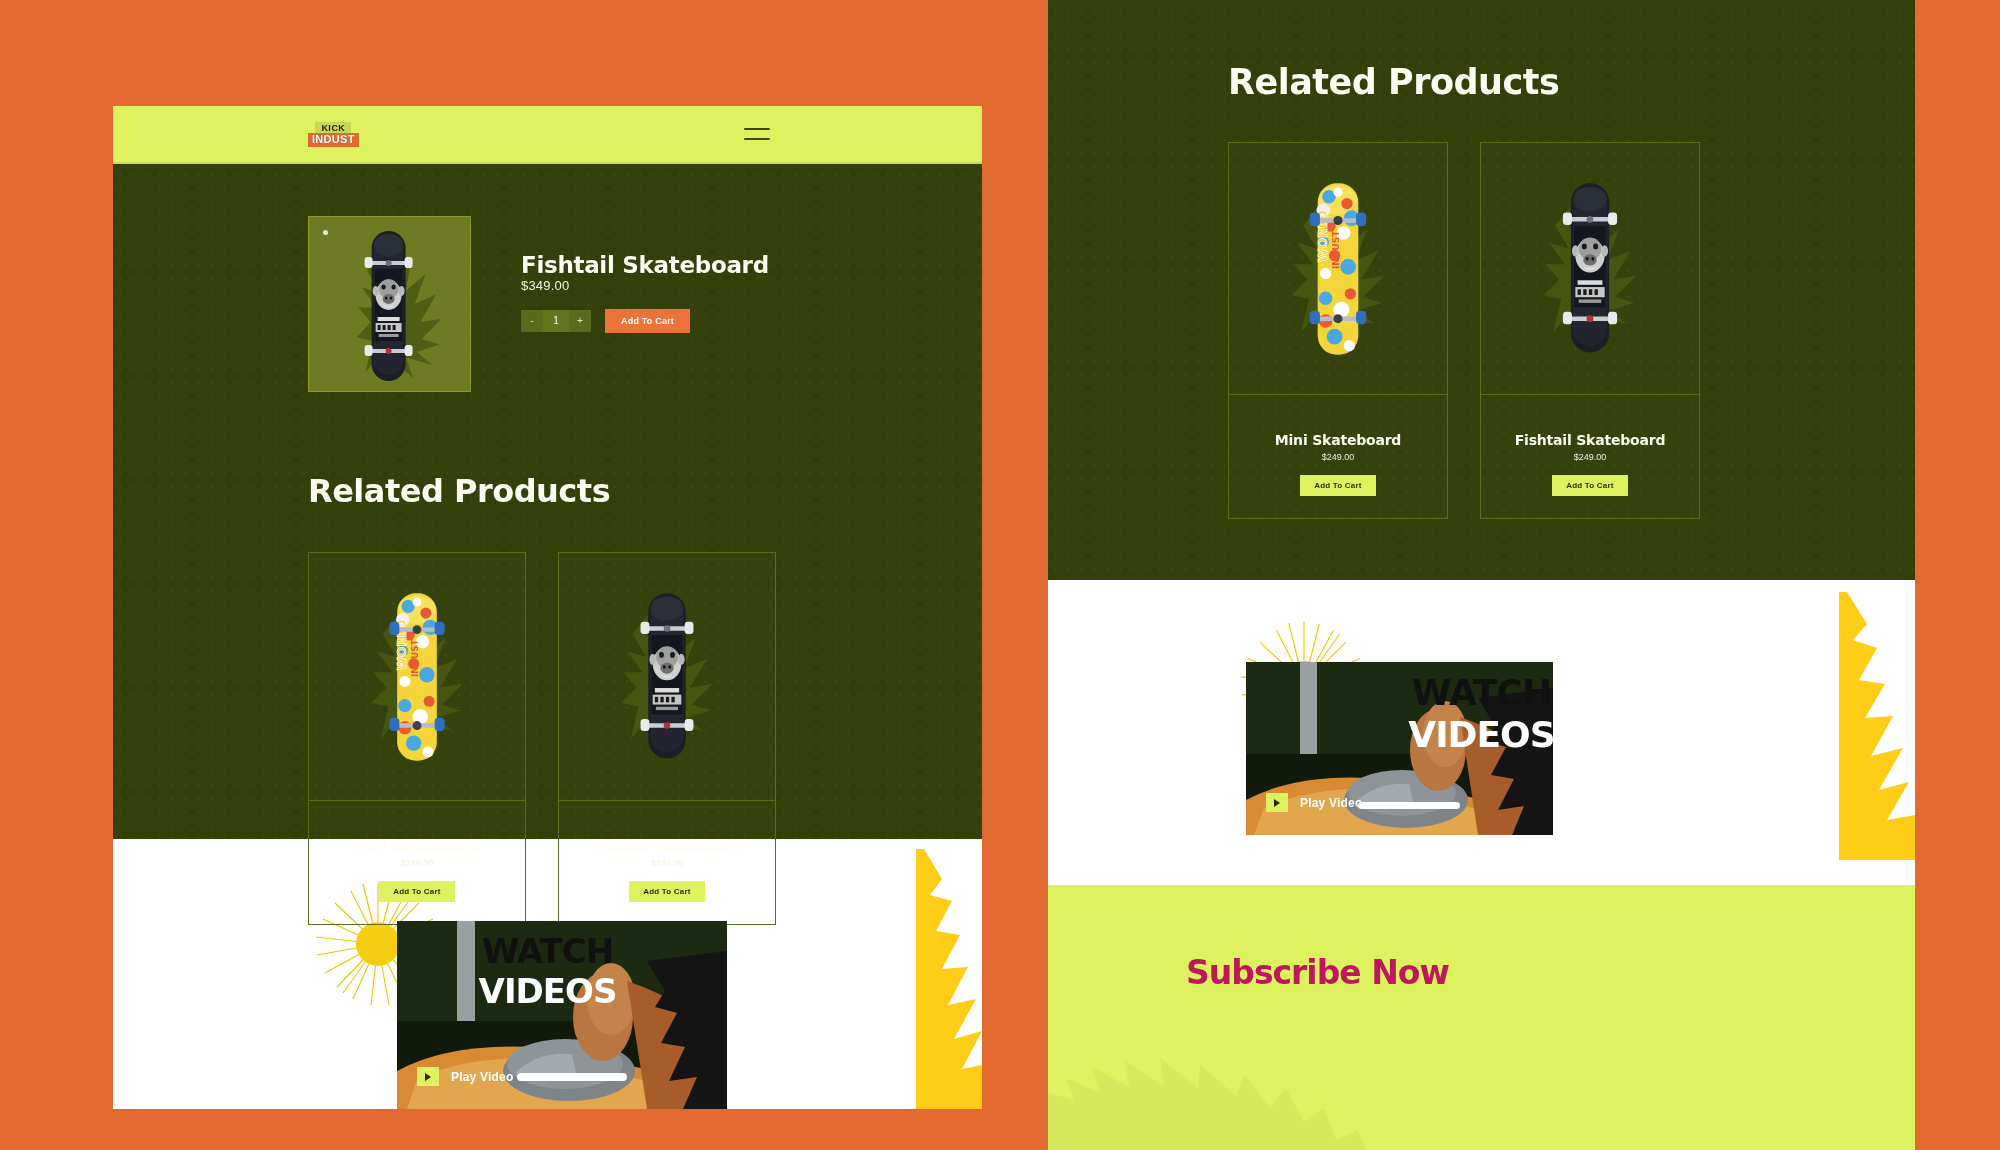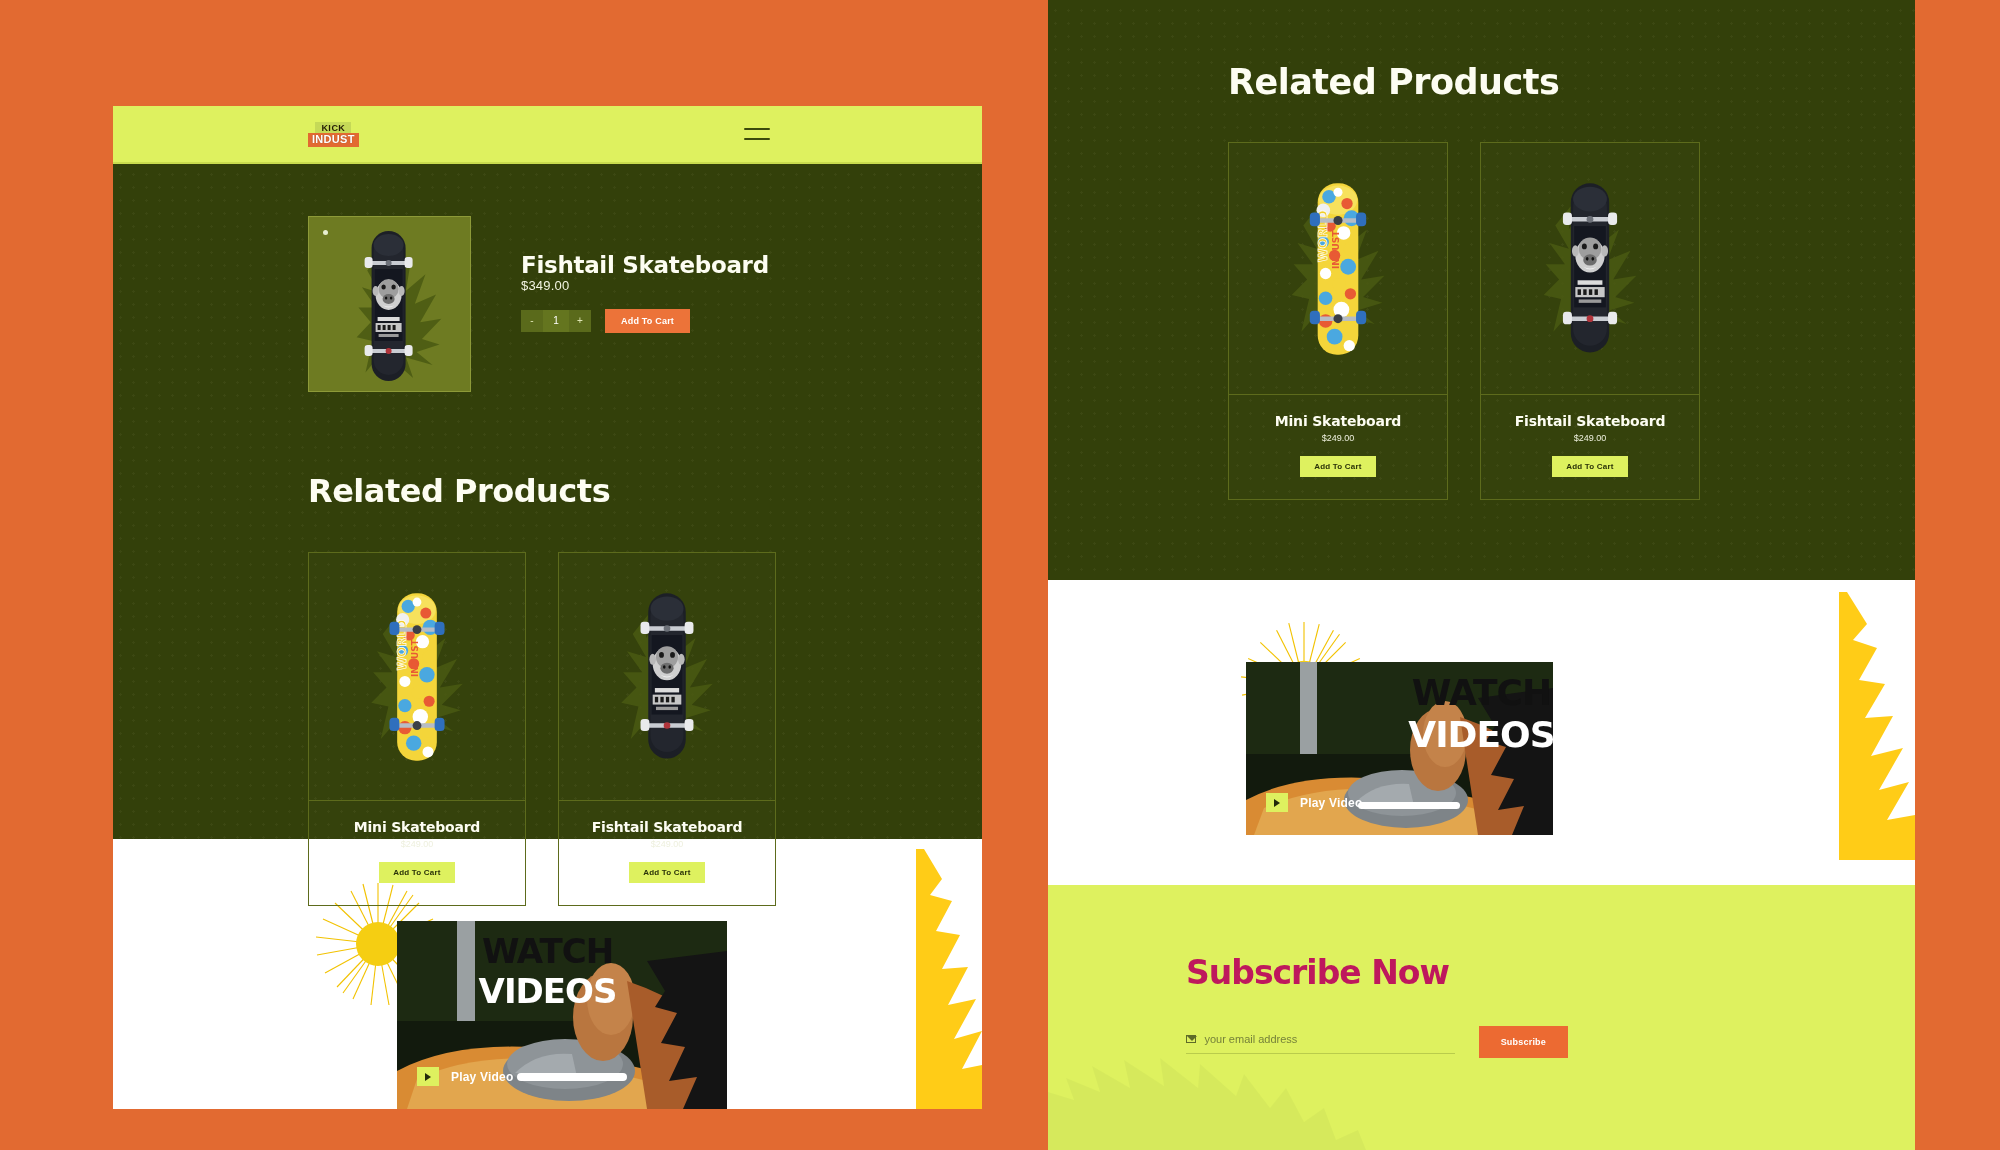--- a/index.html
+++ b/index.html
@@ -133,20 +133,21 @@
     display:flex; gap:32px;
     position:relative; z-index:2;
   }
   #panel-left .product-grid { padding:42px 0 0 195px; }
   #panel-right .product-grid { padding:40px 0 0 180px; }
 
   .product-card {
     border:1px solid #5d6b1c;
     display:flex; flex-direction:column; align-items:center;
     background:rgba(255,255,255,.012);
+    gap:19px;
   }
   #panel-left .product-card { width:218px; }
   #panel-right .product-card { width:220px; }
 
   .card-thumb {
     width:100%; height:248px;
     position:relative; overflow:hidden;
     border-bottom:1px solid #5d6b1c;
     display:flex; align-items:center; justify-content:center;
   }
@@ -608,21 +609,14 @@
 
   <div class="subscribe-section lime" style="height:265px;">
     <svg class="sub-brush" style="width:380px;height:120px;" viewBox="0 0 380 120">
       <path d="M0 120 L0 62 L26 70 L18 48 L52 62 L44 36 L82 58 L76 30 L116 56 L112 28
                L150 58 L152 34 L188 66 L196 44 L222 78 L238 58 L256 92 L276 78 L288 110
                L310 100 L318 120Z" fill="#CFE35A"></path>
     </svg>
 
     <div class="sub-title" style="padding:68px 0 0 138px;font-size:33px;">Subscribe Now</div>
 
-    <div class="sub-form" style="padding:34px 0 0 138px;width:520px;">
-      <div class="sub-field">
-        <span class="mail-ico"></span>
-        <input class="sub-input" type="text" placeholder="your email address" style="">
-      </div>
-      <button class="btn-subscribe">Subscribe</button>
-    </div>
   </div>
 </div>
 
 </body></html>

